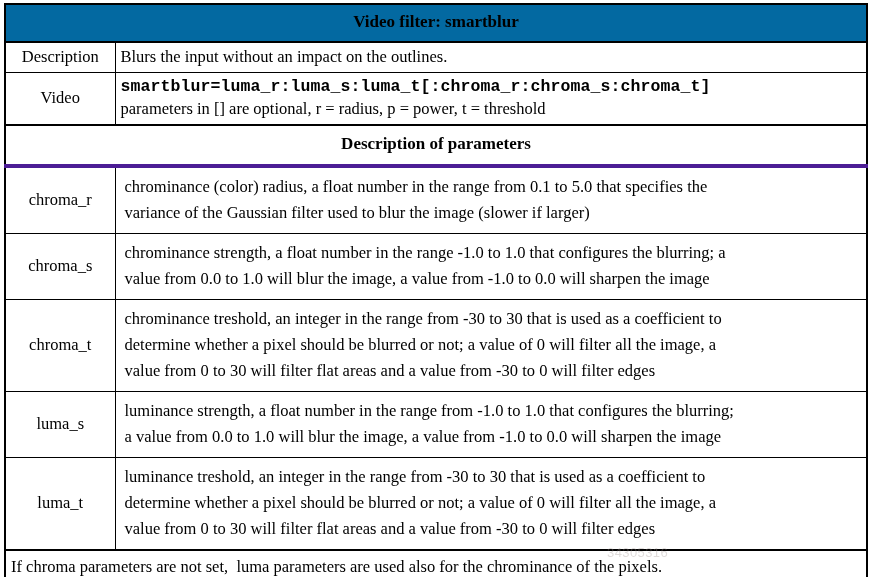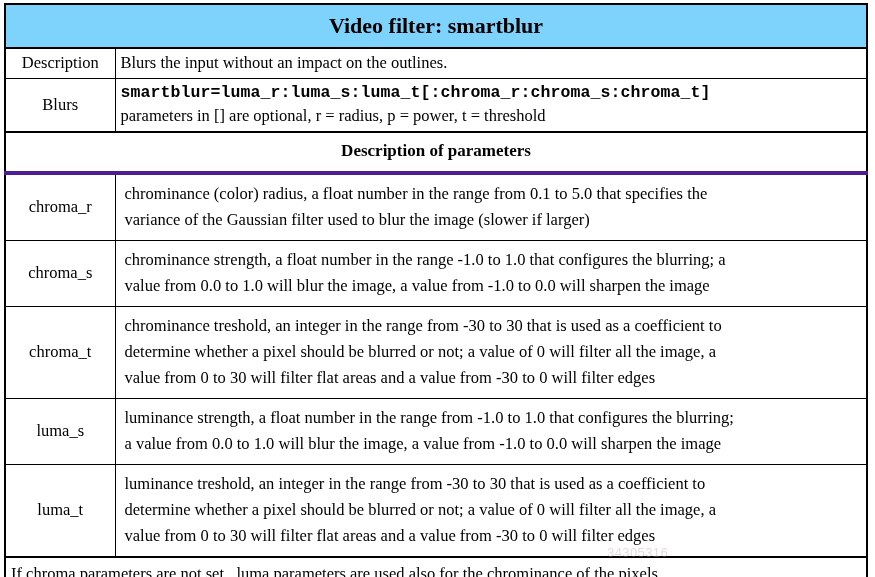--- a/index.html
+++ b/index.html
@@ -37,24 +37,24 @@
     vertical-align: middle;
     padding: 3px 5px 4px 5px;
     font-size: 16.5px;
     line-height: 1.33;
   }
 
   col.c-label { width: 110px; }
 
   
   tr.title-row td {
-    background: #7dd3fc;
+    background: #0369a1;
     text-align: center;
     font-weight: bold;
-    font-size: 22px;
+    font-size: 17px;
     padding: 6px 4px 7px 4px;
     border-bottom: 2px solid #000;
   }
 
   
   td.label {
     text-align: center;
     white-space: nowrap;
     padding-left: 2px;
     padding-right: 2px;
@@ -145,21 +145,21 @@
       <tr class="title-row">
         <td colspan="2">Video filter: smartblur</td>
       </tr>
 
       <tr class="desc-row">
         <td class="label">Description</td>
         <td class="value">Blurs the input without an impact on the outlines.</td>
       </tr>
 
       <tr class="syntax-row">
-        <td class="label">Blurs</td>
+        <td class="label">Video</td>
         <td class="syntax-cell">
           <span class="syntax-code">smartblur=luma_r:luma_s:luma_t[:chroma_r:chroma_s:chroma_t]</span>
           <span class="syntax-note">parameters in [] are optional, r = radius, p = power, t = threshold</span>
         </td>
       </tr>
 
       <tr class="section-row">
         <td colspan="2">Description of parameters</td>
       </tr>
 

